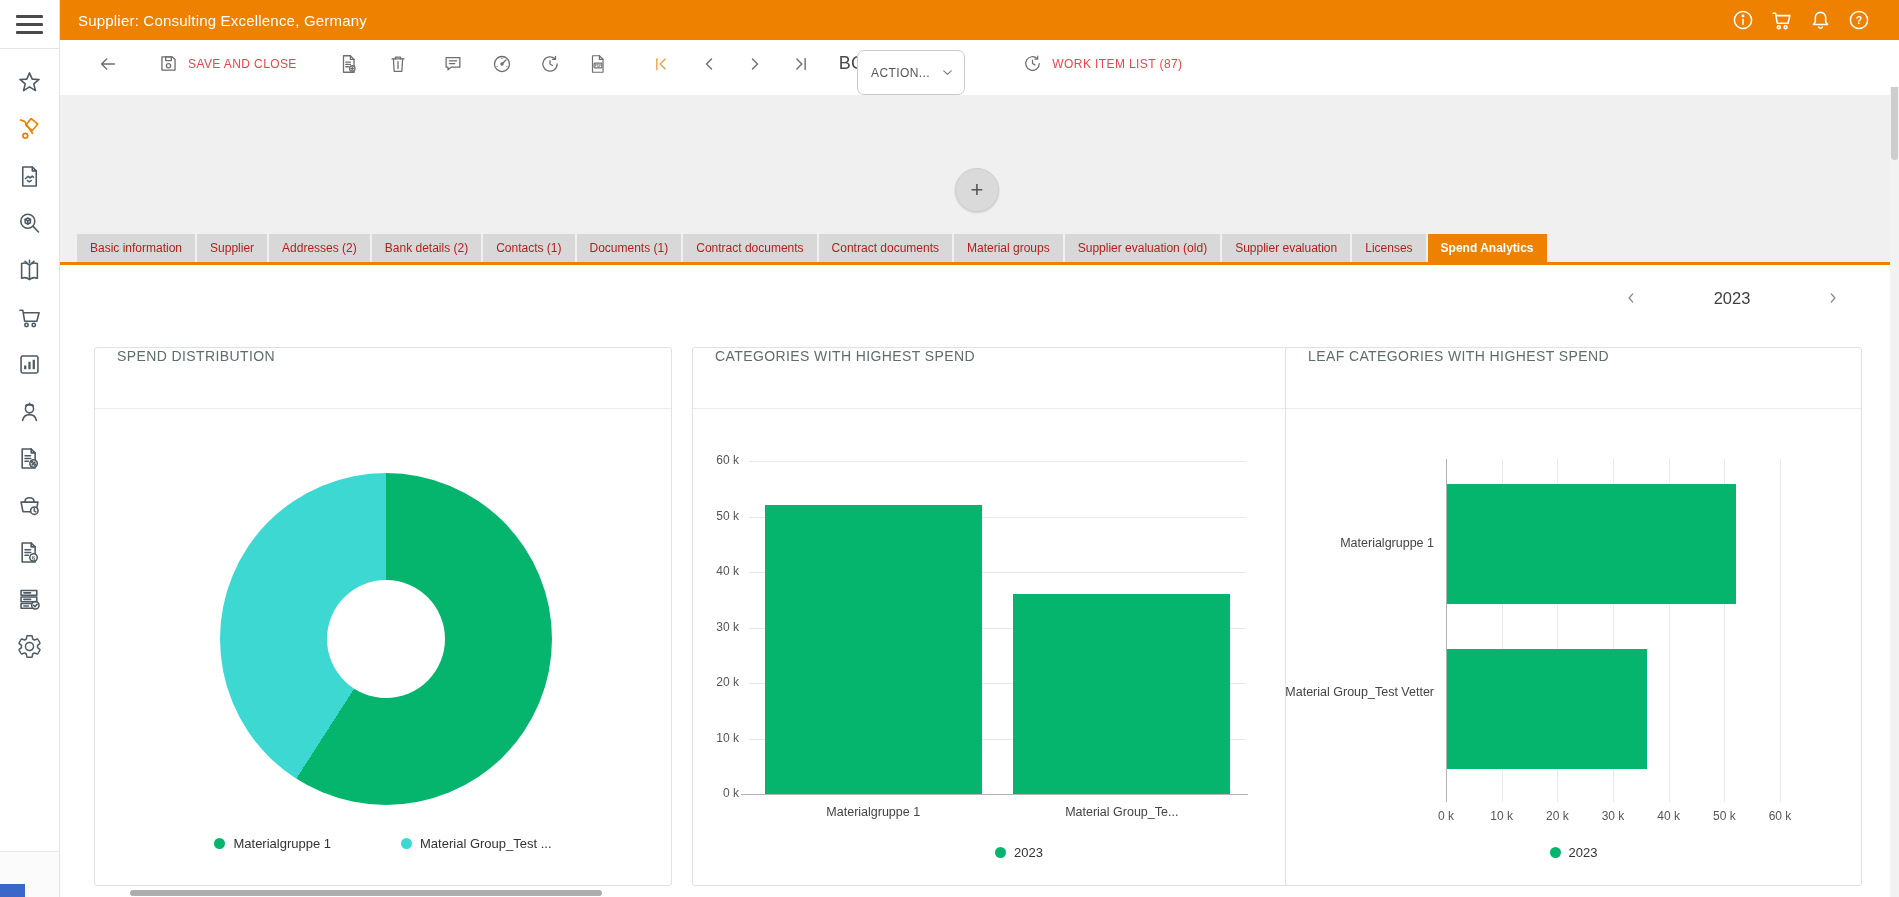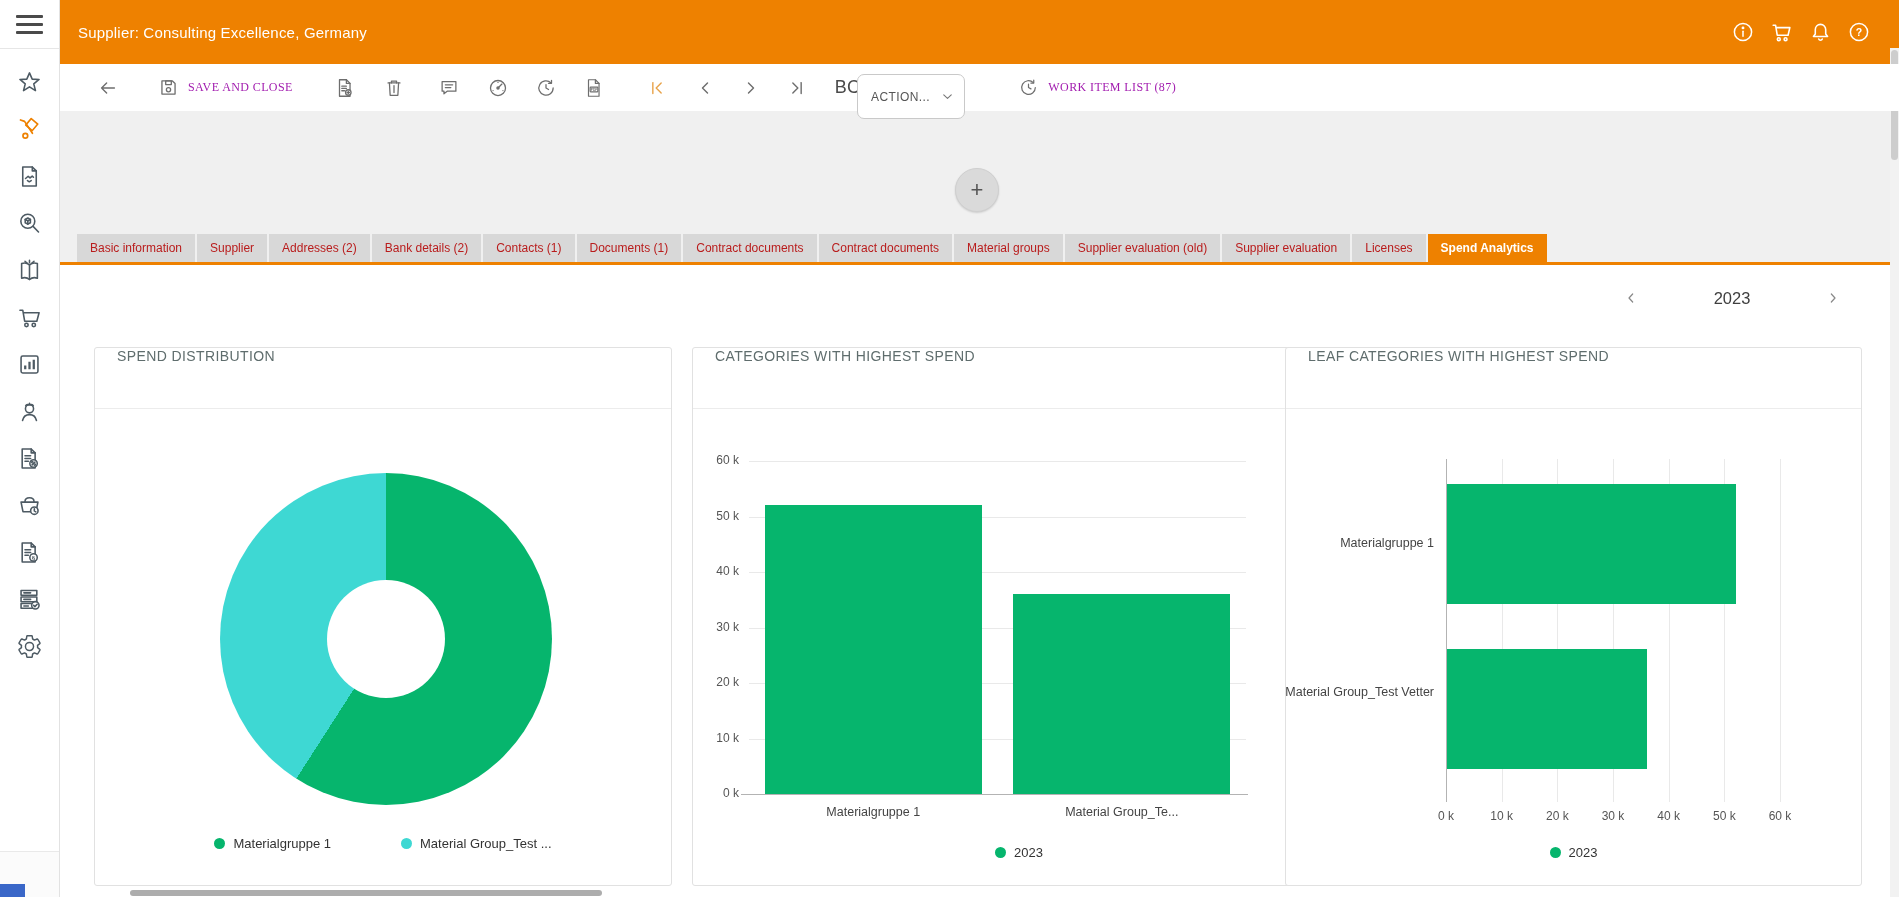--- a/index.html
+++ b/index.html
@@ -13,28 +13,28 @@
   .hamburger .bars{width:27px;}
   .hamburger .bars span{display:block;height:3px;background:#4a4a4a;margin:5px 0;border-radius:1px;}
   .side-icons{display:flex;flex-direction:column;align-items:center;padding-top:10px;}
   .side-icon{width:46px;height:47px;display:flex;align-items:center;justify-content:center;color:#4d5a63;cursor:pointer;}
   .side-icon.active{color:#ee8100;}
   .sidebar-bottom{position:absolute;bottom:0;left:0;width:100%;height:46px;border-top:1px solid #e9e9e9;background:#fbfbfb;}
 
   
   .main{position:absolute;left:60px;top:0;width:1839px;height:100%;}
 
-  .appbar{height:64px;background:#ee8100;display:flex;align-items:center;color:#fff;padding:0 0 0 18px;}
+  .appbar{height:40px;background:#ee8100;display:flex;align-items:center;color:#fff;padding:0 0 0 18px;}
   .appbar-title{font-size:15px;letter-spacing:.2px;}
   .appbar-icons{margin-left:auto;display:flex;align-items:center;gap:14px;margin-right:28px;color:#fff;}
   .appbar-icons .hicon{display:flex;cursor:pointer;}
 
   .toolbar{position:relative;height:47px;background:#fff;display:flex;align-items:center;color:#6e6e6e;z-index:6;}
   .tbtn{display:flex;align-items:center;cursor:pointer;color:#6e6e6e;}
-  .tlabel{font-size:12px;color:#a21caf;letter-spacing:.4px;margin-left:9px;white-space:nowrap;font-family:Liberation Serif, serif;}
+  .tlabel{font-size:12px;color:#ef4444;letter-spacing:.4px;margin-left:9px;white-space:nowrap;}
   .bc-label{font-size:18px;color:#4a4a4a;letter-spacing:.3px;}
   .action-select{position:absolute;left:797px;top:10px;width:108px;height:45px;border:1px solid #c9c9c9;border-radius:7px;
                  background:#fff;display:flex;align-items:center;justify-content:space-between;
                  padding:0 9px 0 13px;cursor:pointer;}
   .action-label{font-size:12px;color:#555;letter-spacing:.4px;}
 
   
   .content{position:absolute;top:95px;left:0;width:100%;height:802px;background:#f0f0f0;}
 
   .notice-card{position:absolute;left:17px;top:12px;width:1788px;height:84px;background:#fff;

